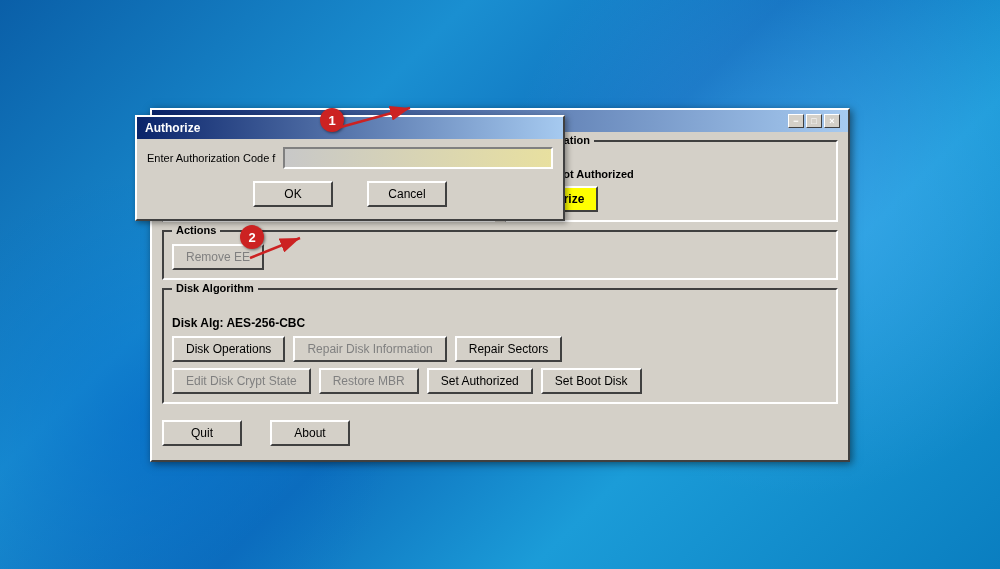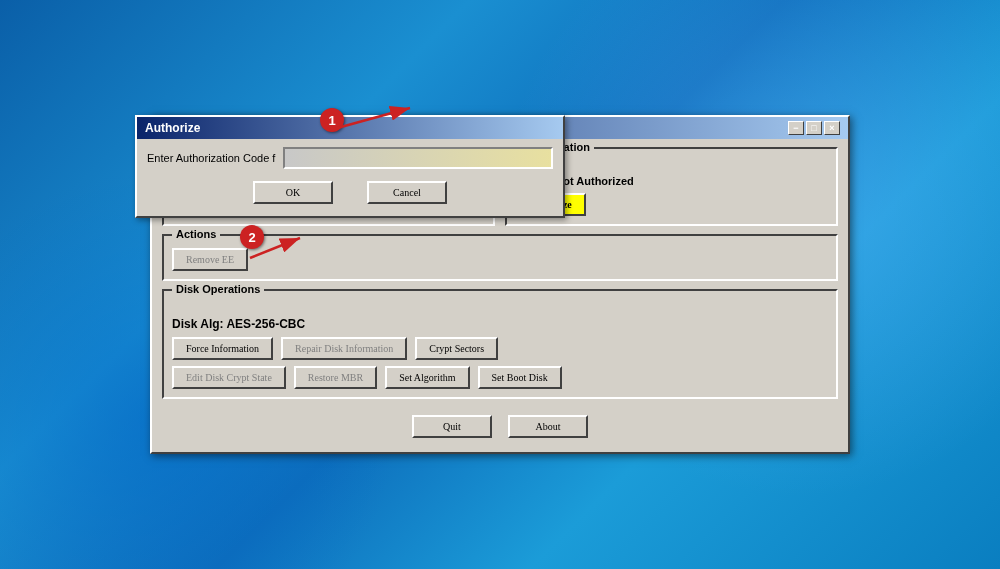--- a/index.html
+++ b/index.html
@@ -118,25 +118,25 @@
       margin: 14px 0 6px;
       font-weight: bold;
     }
 
     .btn {
       background: #d4d0c8;
       border: 2px solid #ffffff;
       border-right-color: #404040;
       border-bottom-color: #404040;
       padding: 4px 12px;
-      font-size: 10px;
+      font-size: 12px;
       cursor: pointer;
       min-width: 70px;
       text-align: center;
-      font-family: Liberation Serif, serif;
+      font-family: Liberation Sans, sans-serif;
     }
 
     .btn-yellow {
       background: #ffff00;
       font-weight: bold;
     }
 
     .btn-disabled {
       color: #808080;
       cursor: default;
@@ -231,22 +231,21 @@
     }
 
     .arrow-line {
       position: absolute;
       z-index: 30;
       pointer-events: none;
     }
 
     .bottom-btn-row {
       display: flex;
-      justify-content: center;
-      gap: 16px;
+      gap: 28px;
       padding: 8px 0 4px;
     }
 
     .disk-alg-text {
       font-size: 12px;
       font-weight: bold;
       margin: 14px 0 6px;
     }
   </style>
 </head>
@@ -290,32 +289,32 @@
     </div>
 
     <div class="group-box">
       <span class="group-label">Actions</span>
       <div class="section-content">
         <button class="btn btn-disabled">Remove EE</button>
       </div>
     </div>
 
     <div class="group-box">
-      <span class="group-label">Disk Operations</span>
+      <span class="group-label">Disk Algorithm</span>
       <div class="section-content">
         <div class="disk-alg-text">Disk Alg: AES-256-CBC</div>
         <div class="btn-row" style="margin-bottom:6px;">
-          <button class="btn">Force Information</button>
+          <button class="btn">Disk Operations</button>
           <button class="btn btn-disabled">Repair Disk Information</button>
-          <button class="btn">Crypt Sectors</button>
+          <button class="btn">Repair Sectors</button>
         </div>
         <div class="btn-row">
           <button class="btn btn-disabled">Edit Disk Crypt State</button>
           <button class="btn btn-disabled">Restore MBR</button>
-          <button class="btn">Set Algorithm</button>
+          <button class="btn">Set Authorized</button>
           <button class="btn">Set Boot Disk</button>
         </div>
       </div>
     </div>
 
     <div class="bottom-btn-row">
       <button class="btn" style="min-width:80px;">Quit</button>
       <button class="btn" style="min-width:80px;">About</button>
     </div>
 

